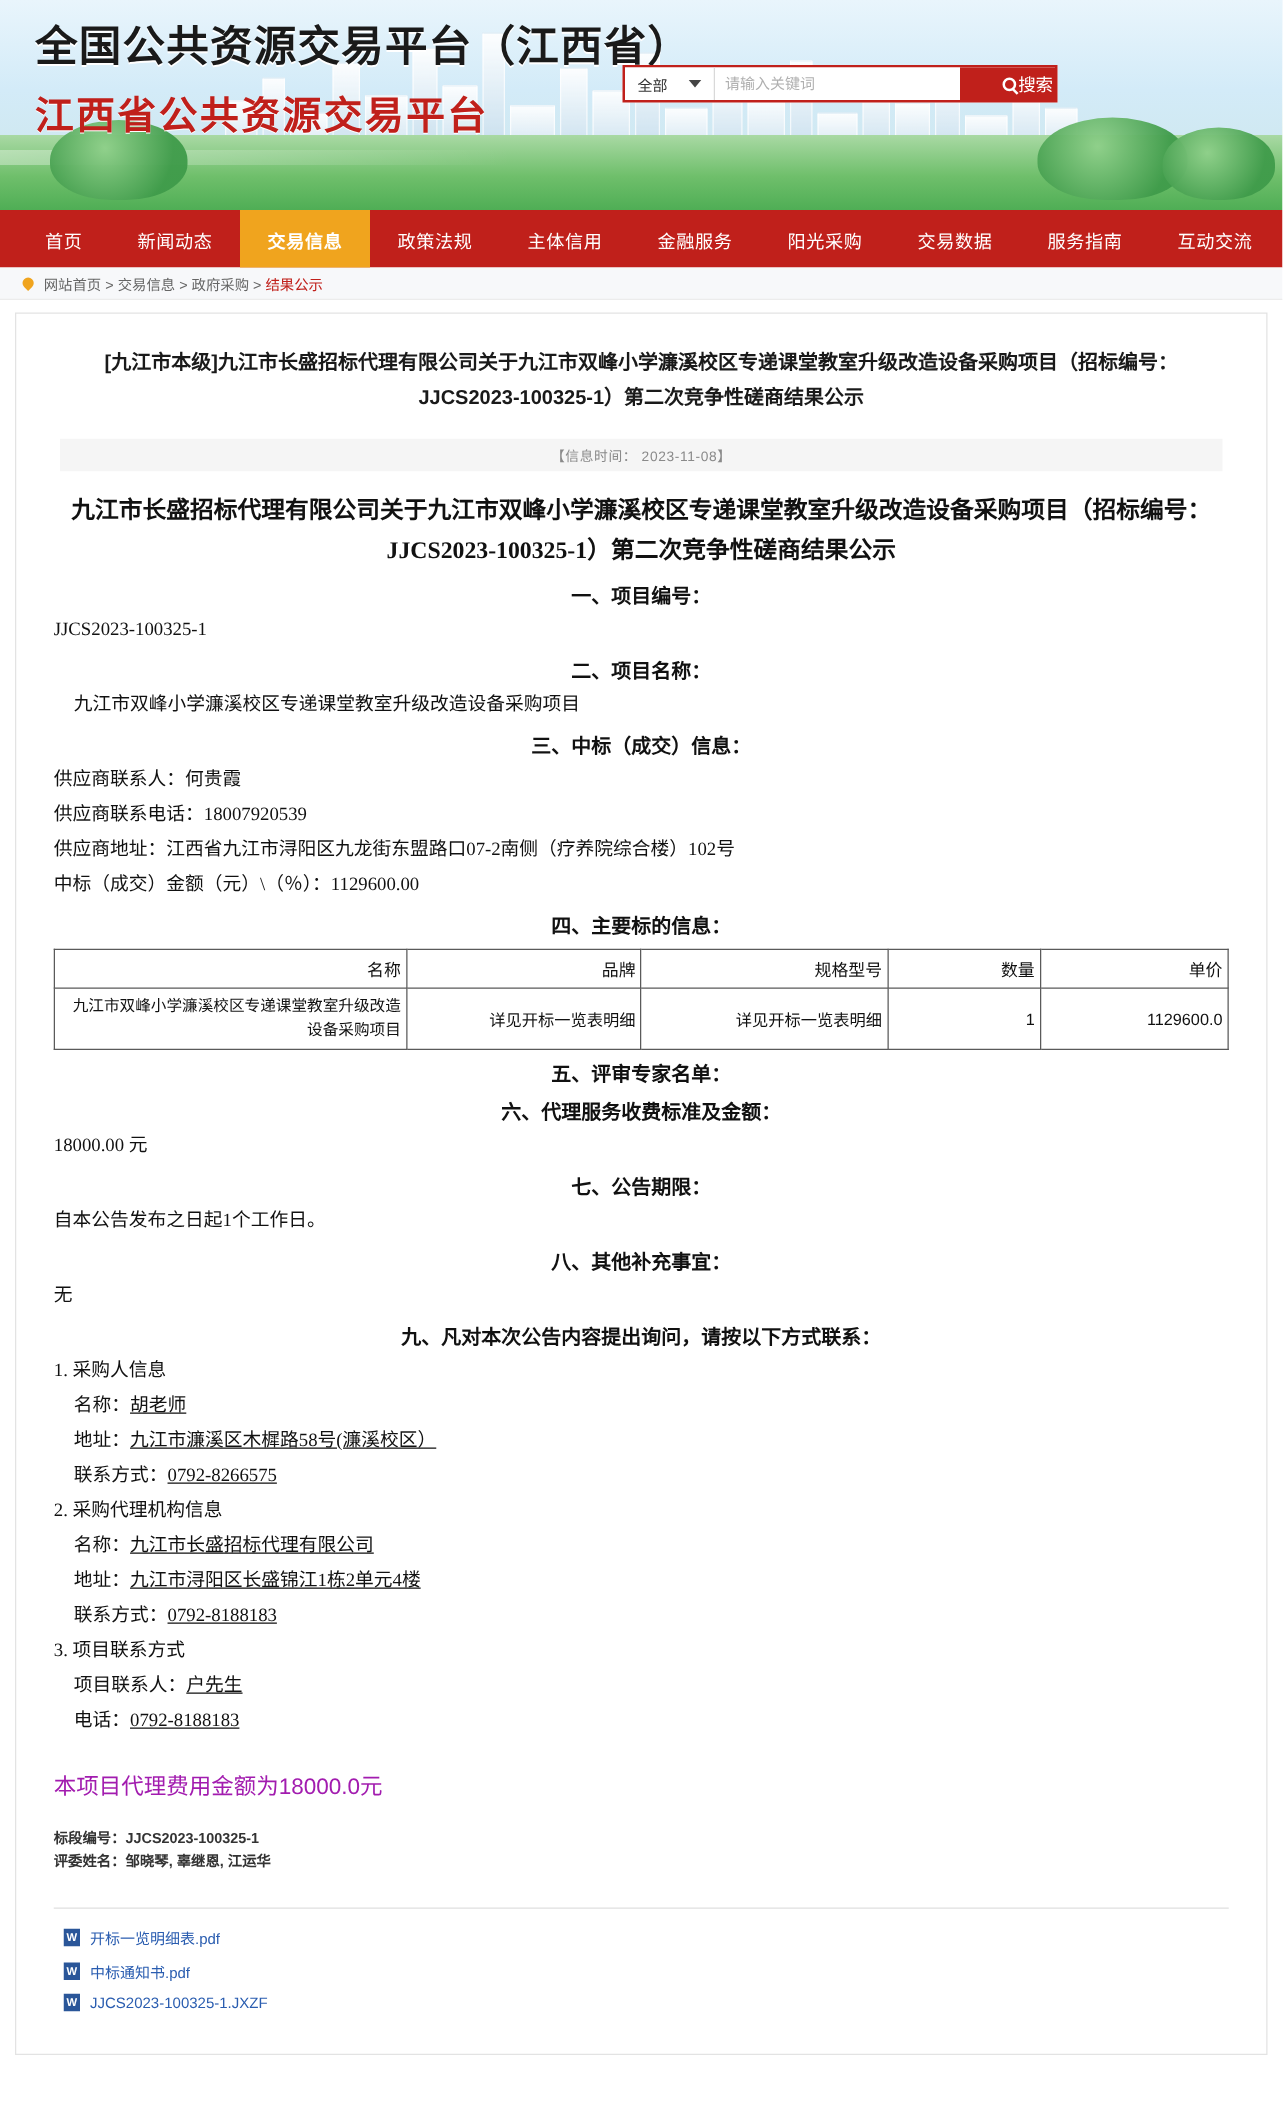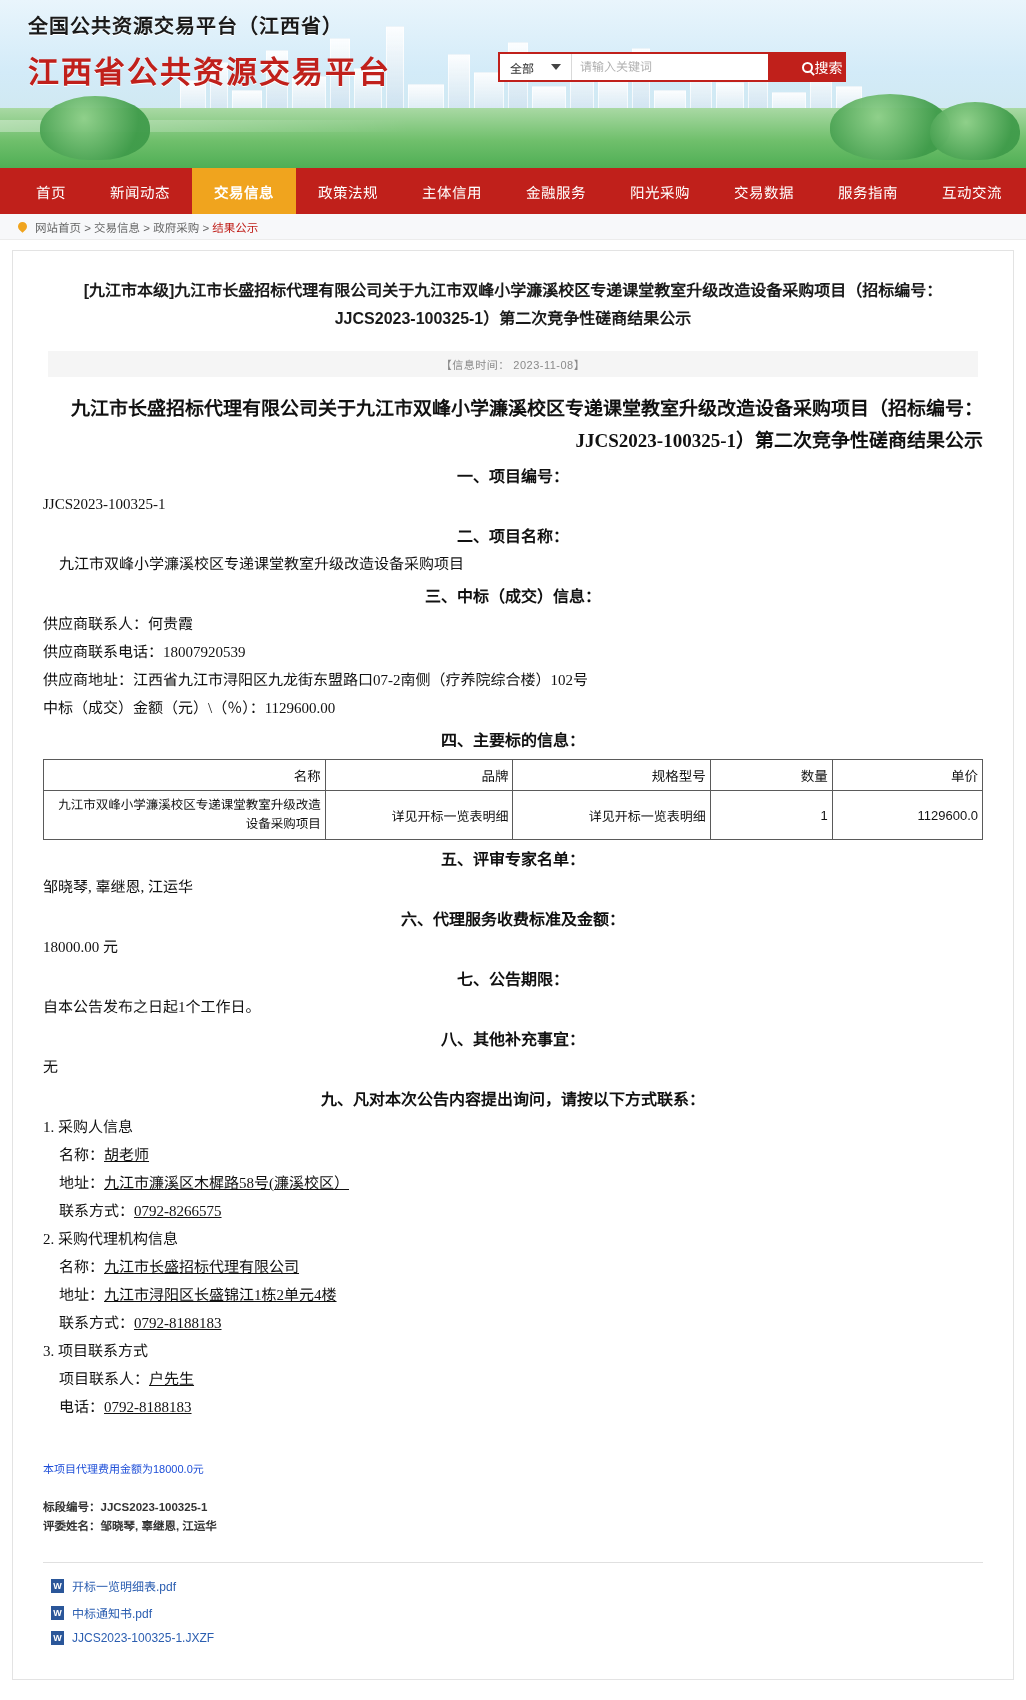--- a/index.html
+++ b/index.html
@@ -41,21 +41,21 @@
   .tree {
     position: absolute; bottom: 8px;
     width: 70px; height: 58px; border-radius: 50% 50% 45% 45%;
     background: radial-gradient(circle at 40% 35%, #8fd08a, #3f9b4a 70%);
     opacity: .95;
   }
   .title-block {
     position: absolute; left: 28px; top: 10px; z-index: 5;
   }
   .title-line1 {
-    font-size: 20px; font-weight: bold; color: #1a1a1a; letter-spacing: 1px;
+    font-size: 34px; font-weight: bold; color: #1a1a1a; letter-spacing: 1px;
     text-shadow: 0 1px 0 #fff;
     white-space: nowrap;
   }
   .title-line2 {
     margin-top: 8px;
     font-size: 31px; font-weight: bold; color: #c0201b; letter-spacing: 2px;
     text-shadow: 0 1px 0 #fff;
     white-space: nowrap;
   }
   
@@ -134,21 +134,21 @@
     display: flex; align-items: center; justify-content: center;
     font-size: 11px; color: #8a8a8a; letter-spacing: .5px;
   }
 
   .body-area {
     margin-top: 16px;
     font-family: "Liberation Serif", "DejaVu Serif", serif;
     color: #111;
   }
   .h-main {
-    text-align: right; font-size: 19px; font-weight: bold; line-height: 32px;
+    text-align: center; font-size: 19px; font-weight: bold; line-height: 32px;
   }
   .h-sec {
     text-align: center; font-size: 16px; font-weight: bold; margin: 6px 0 4px;
   }
   .p {
     font-size: 15px; line-height: 26px; margin: 2px 0;
   }
   .p.indent { padding-left: 16px; }
 
   table.goods {
@@ -156,21 +156,21 @@
     font-family: "Liberation Sans", "DejaVu Sans", sans-serif;
   }
   table.goods th, table.goods td {
     border: 1px solid #5a5a5a; text-align: right; font-size: 13px;
     padding: 5px 4px; color: #111; font-weight: normal;
   }
   table.goods th { font-size: 13.5px; }
   table.goods td.name { font-size: 12.5px; line-height: 19px; }
 
   .red-note {
-    color: #1d4ed8; font-size: 11px; margin-top: 40px;
+    color: #a21caf; font-size: 18px; margin-top: 24px;
     font-family: "Liberation Sans", "DejaVu Sans", sans-serif;
   }
   .meta {
     margin-top: 22px; font-size: 11.5px; color: #333; line-height: 19px;
     font-family: "Liberation Sans", "DejaVu Sans", sans-serif;
     font-weight: bold;
   }
   .divider { border-top: 1px solid #e0e0e0; margin: 26px 0 14px; }
 
   .attach { display: flex; align-items: center; gap: 8px; margin: 10px 0 10px 8px; }
@@ -297,21 +297,20 @@
           <td class="name">九江市双峰小学濂溪校区专递课堂教室升级改造设备采购项目</td>
           <td>详见开标一览表明细</td>
           <td>详见开标一览表明细</td>
           <td>1</td>
           <td>1129600.0</td>
         </tr>
       </tbody>
     </table>
 
     <div class="h-sec">五、评审专家名单：</div>
-    <div class="p">邹晓琴, 辜继恩, 江运华</div>
 
     <div class="h-sec">六、代理服务收费标准及金额：</div>
     <div class="p">18000.00  元</div>
 
     <div class="h-sec">七、公告期限：</div>
     <div class="p">自本公告发布之日起1个工作日。</div>
 
     <div class="h-sec">八、其他补充事宜：</div>
     <div class="p">无</div>
 

